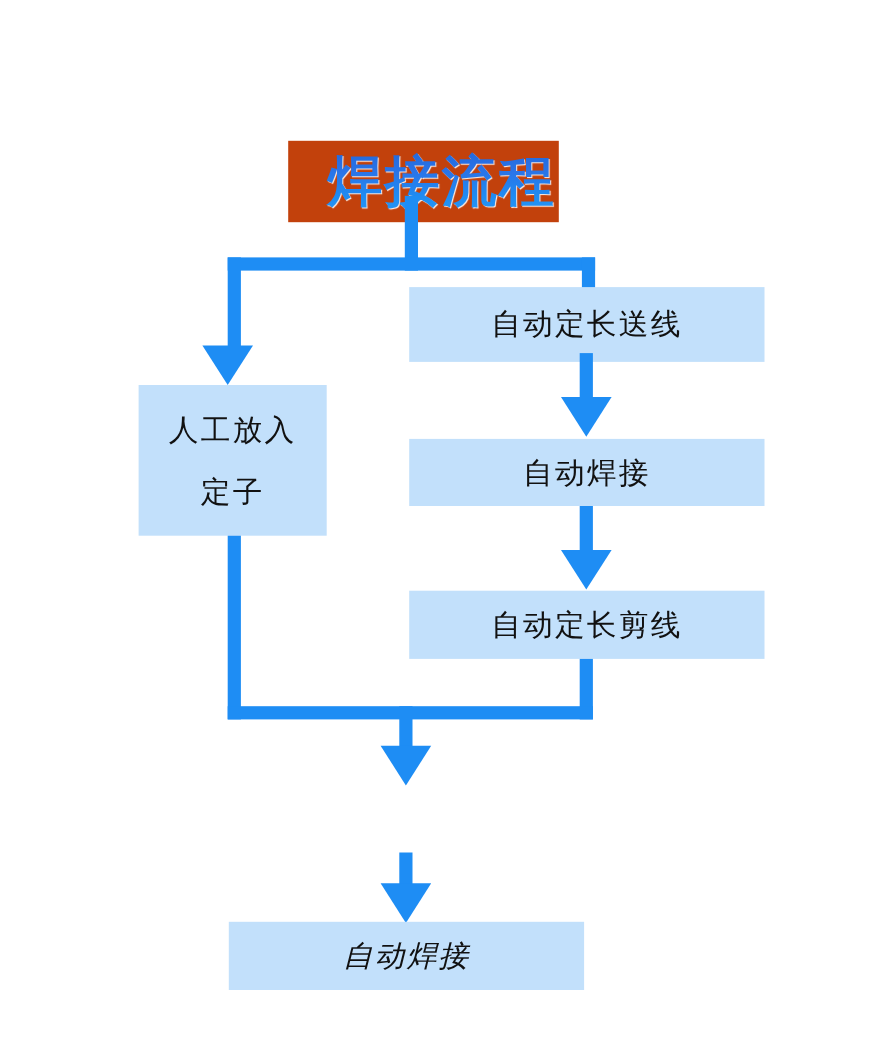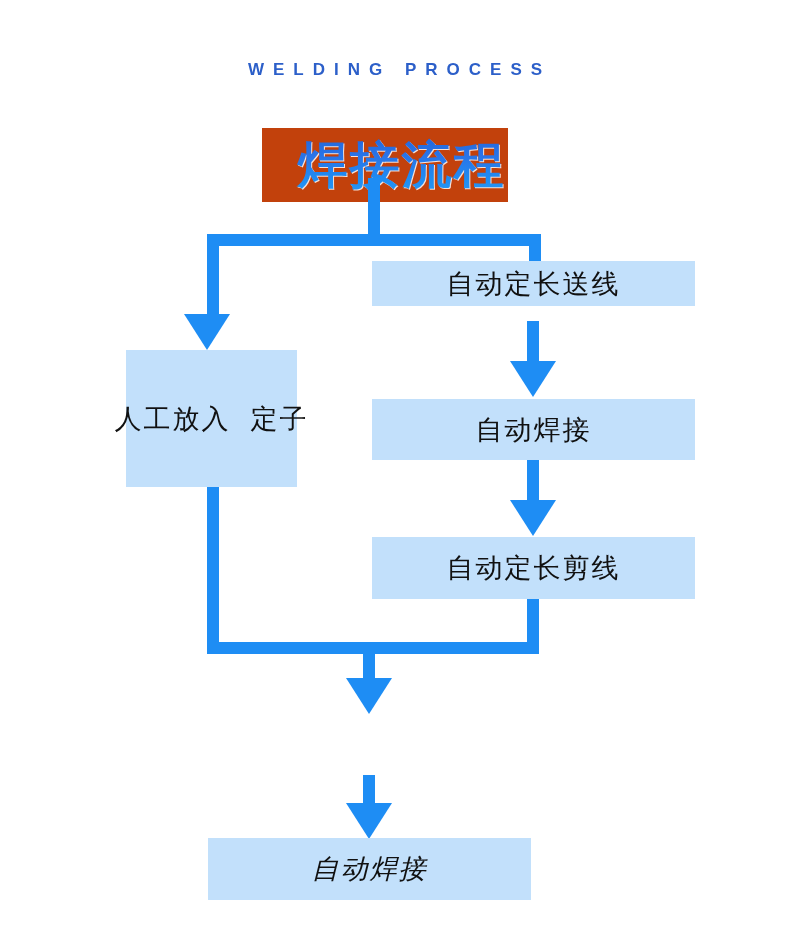--- a/index.html
+++ b/index.html
@@ -70,21 +70,21 @@
     color: #111111;
     font-size: 27px;
     font-weight: 500;
     letter-spacing: 2px;
     display: flex;
     align-items: center;
     justify-content: center;
     white-space: nowrap;
   }
   .pbox.two-line {
-    flex-direction: row;
+    flex-direction: column;
     gap: 20px;
   }
   .pbox.two-line .ln { display: block; }
 
   
   .vline {
     position: absolute;
     background: #1e8df4;
     width: 12px;
   }
@@ -100,41 +100,40 @@
     border-left: 23px solid transparent;
     border-right: 23px solid transparent;
     border-top: 36px solid #1e8df4;
   }
 </style>
 </head>
 <body>
 
 <div id="canvas">
 
-  <div class="eyebrow">WELDING PROCESS</div>
 
   <div class="title-box">
     <div class="title-text">焊接流程</div>
   </div>
 
   <div class="vline" style="left:368px; top:178px; height:68px;"></div>
 
   <div class="hline" style="left:207px; top:234px; width:334px;"></div>
 
   <div class="vline" style="left:207px; top:234px; height:82px;"></div>
   <div class="arrow-head" style="left:184px; top:314px;"></div>
 
   <div class="vline" style="left:529px; top:234px; height:28px;"></div>
 
   <div class="pbox two-line" style="left:126px; top:350px; width:171px; height:137px;">
     <span class="ln">人工放入</span>
     <span class="ln">定子</span>
   </div>
 
-  <div class="pbox" style="left:372px; top:261px; width:323px; height:45px;">
+  <div class="pbox" style="left:372px; top:261px; width:323px; height:68px;">
     <span>自动定长送线</span>
   </div>
 
   <div class="vline" style="left:527px; top:321px; height:42px;"></div>
   <div class="arrow-head" style="left:510px; top:361px;"></div>
 
   <div class="pbox" style="left:372px; top:399px; width:323px; height:61px;">
     <span>自动焊接</span>
   </div>
 

